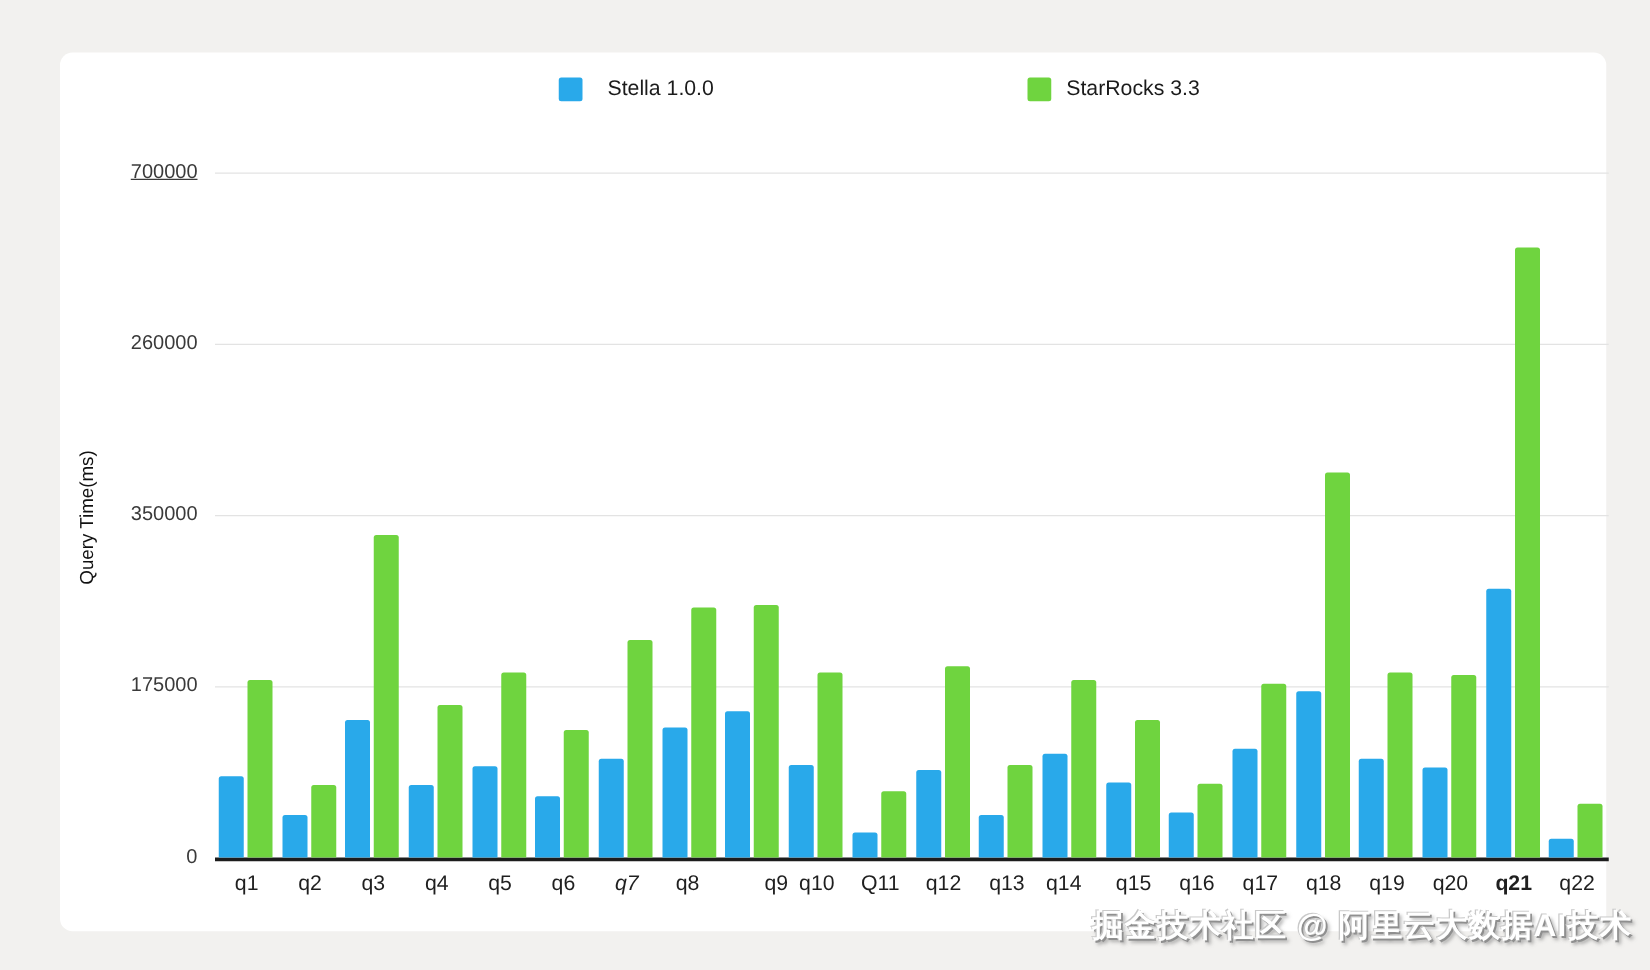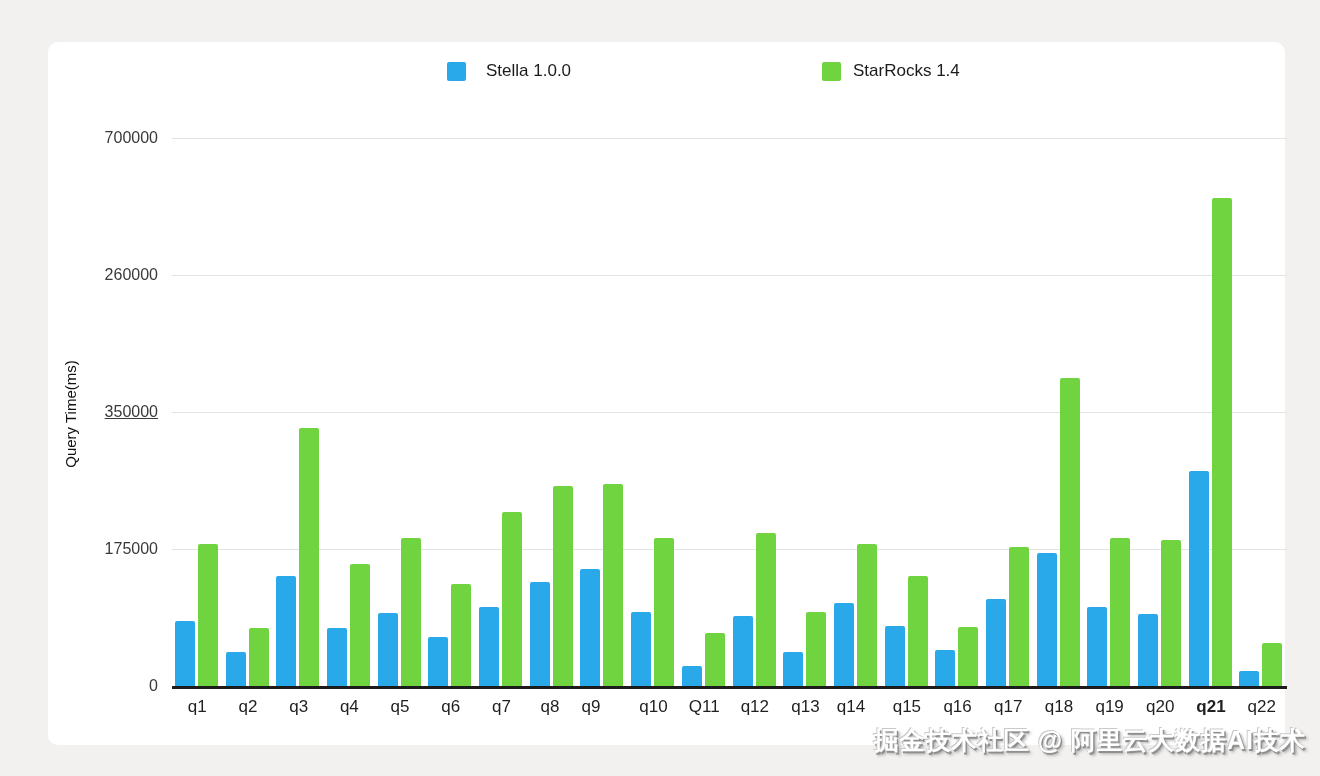--- a/index.html
+++ b/index.html
@@ -50,21 +50,21 @@
 
 <div class="card"></div>
 
 <div class="legend">
   <div class="legend-item" style="left:447px;gap:20px;">
     <span class="legend-swatch" id="swatch-0" style="background: rgb(41, 169, 234);"></span>
     <span class="legend-label">Stella 1.0.0</span>
   </div>
   <div class="legend-item" style="left:822px;">
     <span class="legend-swatch" id="swatch-1" style="background: rgb(111, 212, 63);"></span>
-    <span class="legend-label">StarRocks 1.4</span>
+    <span class="legend-label">StarRocks 3.3</span>
   </div>
 </div>
 
 <div class="y-axis-title">Query Time(ms)</div>
 
 <div class="plot" id="plot">
     <div class="gridline" style="top: 0px;"></div>
     <div class="gridline" style="top: 137px;"></div>
     <div class="gridline" style="top: 274px;"></div>
     <div class="gridline" style="top: 411px;"></div>
@@ -107,36 +107,36 @@
     <div class="bar" style="left: 915.273px; height: 79.0686px; background: rgb(41, 169, 234);"></div>
     <div class="bar" style="left: 938.273px; height: 147.96px; background: rgb(111, 212, 63);"></div>
     <div class="bar" style="left: 965.955px; height: 72.0229px; background: rgb(41, 169, 234);"></div>
     <div class="bar" style="left: 988.955px; height: 145.611px; background: rgb(111, 212, 63);"></div>
     <div class="bar" style="left: 1016.64px; height: 215.286px; background: rgb(41, 169, 234);"></div>
     <div class="bar" style="left: 1039.64px; height: 487.72px; background: rgb(111, 212, 63);"></div>
     <div class="bar" style="left: 1067.32px; height: 14.8743px; background: rgb(41, 169, 234);"></div>
     <div class="bar" style="left: 1090.32px; height: 43.0571px; background: rgb(111, 212, 63);"></div>
   </div>
 <div id="yticks">
-    <div class="ytick" style="top: 129px;">700000</div>
+    <div class="ytick" style="top: 129px; text-decoration: underline;">700000</div>
     <div class="ytick" style="top: 266px;">260000</div>
-    <div class="ytick" style="top: 403px; text-decoration: underline;">350000</div>
+    <div class="ytick" style="top: 403px;">350000</div>
     <div class="ytick" style="top: 540px;">175000</div>
     <div class="ytick" style="top: 677px;">0</div>
   </div>
 <div id="xticks">
     <div class="xtick" style="left: 167.341px;">q1</div>
     <div class="xtick" style="left: 218.023px;">q2</div>
     <div class="xtick" style="left: 268.705px;">q3</div>
     <div class="xtick" style="left: 319.386px;">q4</div>
     <div class="xtick" style="left: 370.068px;">q5</div>
     <div class="xtick" style="left: 420.75px;">q6</div>
-    <div class="xtick" style="left: 471.432px;">q7</div>
+    <div class="xtick" style="left: 471.432px; font-style: italic;">q7</div>
     <div class="xtick" style="left: 520px;">q8</div>
-    <div class="xtick" style="left: 561px; text-align: center;">q9</div>
+    <div class="xtick" style="left: 591px; text-align: center;">q9</div>
     <div class="xtick" style="left: 623.477px;">q10</div>
     <div class="xtick" style="left: 674.159px;">Q11</div>
     <div class="xtick" style="left: 724.841px;">q12</div>
     <div class="xtick" style="left: 775.523px;">q13</div>
     <div class="xtick" style="left: 821px;">q14</div>
     <div class="xtick" style="left: 876.886px;">q15</div>
     <div class="xtick" style="left: 927.568px;">q16</div>
     <div class="xtick" style="left: 978.25px;">q17</div>
     <div class="xtick" style="left: 1028.93px;">q18</div>
     <div class="xtick" style="left: 1079.61px;">q19</div>

